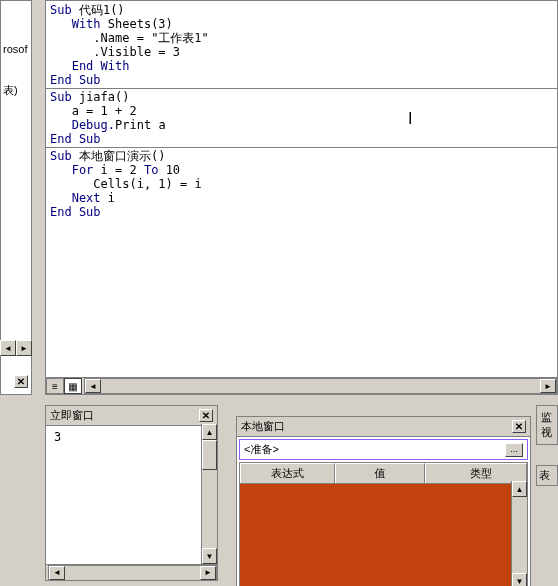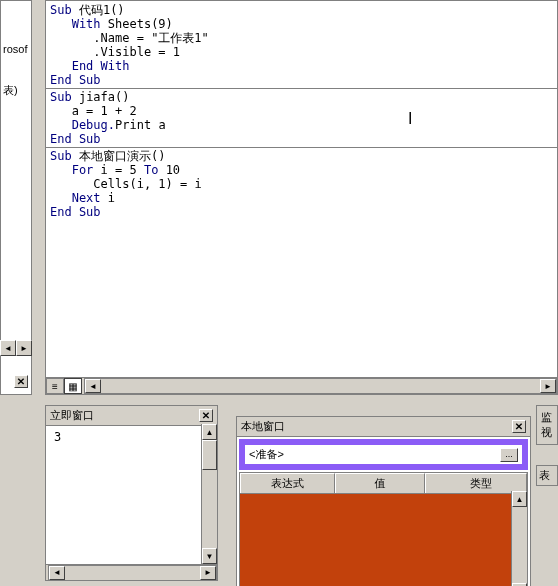--- a/index.html
+++ b/index.html
@@ -20,21 +20,21 @@
 .left-text { font-size:11px; padding:2px; color:#000; }
 .left-scroll { position:absolute; left:0; top:340px; width:32px; height:32px; }
 .scroll-arrow-box { width:16px; height:16px; background:#d4d0c8; border:1px solid #fff; border-right-color:#404040; border-bottom-color:#404040; display:flex; align-items:center; justify-content:center; font-size:8px; cursor:pointer; }
 .close-x-left { position:absolute; left:14px; top:375px; }
 .immediate-panel { left:45px; top:405px; width:173px; height:176px; }
 .immediate-content { padding:4px 8px; font-family:"NSimSun",monospace; font-size:12px; height:calc(100% - 34px); background:#fff; overflow:auto; }
 .vscroll { position:absolute; right:0; top:18px; bottom:16px; width:16px; background:#d4d0c8; border-left:1px solid #808080; }
 .vscroll-btn { width:15px; height:16px; background:#d4d0c8; border:1px solid #fff; border-right-color:#404040; border-bottom-color:#404040; display:flex; align-items:center; justify-content:center; font-size:8px; cursor:pointer; }
 .vscroll-thumb { position:absolute; top:16px; left:0; width:15px; height:30px; background:#d4d0c8; border:1px solid #fff; border-right-color:#404040; border-bottom-color:#404040; cursor:pointer; }
 .locals-panel { left:236px; top:405px; width:295px; height:176px;margin-top:11px; }
-.locals-ready { padding:2px 4px; border:6px solid #8b5cf6; margin:2px; background:#fff; font-size:11px; display:flex; align-items:center; }
+.locals-ready { padding:2px 4px; border:1px solid #8b5cf6; margin:2px; background:#fff; font-size:11px; display:flex; align-items:center; }
 .dots-btn { width:18px; height:14px; background:#d4d0c8; border:1px solid #fff; border-right-color:#404040; border-bottom-color:#404040; margin-left:auto; cursor:pointer; text-align:center; font-size:9px; line-height:11px; }
 .locals-table { margin:0 2px; border:1px solid #808080; background:#c2410c; height:128px; position:relative;text-align:center; }
 .table-header { display:flex; background:#d4d0c8; border-bottom:1px solid #808080; font-size:11px; }
 .th { padding:2px 6px; border-right:1px solid #808080; background:#d4d0c8; border-top:1px solid #fff; border-left:1px solid #fff; }
 .th1 { width:95px; } .th2 { width:90px; } .th3 { flex:1;padding-left:16px; }
 .watch-frag { position:absolute; left:536px; top:405px; width:22px; height:176px; background:#d4d0c8; overflow:hidden; }
 .watch-title { font-size:11px; padding:4px; background:#d4d0c8; border:1px solid #808080; }
 .watch-th { font-size:11px; padding:2px; background:#d4d0c8; border:1px solid #808080; margin-top:20px; }
 .text-cursor { position:absolute; left:408px; top:110px; font-size:16px; color:#000; pointer-events:none; }
 </style>
@@ -48,29 +48,29 @@
 <div class="left-scroll">
   <div style="display:flex;">
     <div class="scroll-arrow-box">◄</div>
     <div class="scroll-arrow-box">►</div>
   </div>
 </div>
 <div class="close-btn close-x-left">✕</div>
 
 <div class="code-area">
   <div class="code-content"><span class="kw">Sub </span><span>代码1()</span>
-<span class="kw">   With </span><span>Sheets(9)</span>
+<span class="kw">   With </span><span>Sheets(3)</span>
 <span>      .Name = "工作表1"</span>
-<span>      .Visible = 1</span>
+<span>      .Visible = 3</span>
 <span class="kw">   End With</span>
 <span class="kw">End Sub</span><div class="divider-line"></div><span class="kw">Sub </span><span>jiafa()</span>
 <span>   a = 1 + 2</span>
 <span class="kw">   Debug.</span><span>Print a</span>
 <span class="kw">End Sub</span><div class="divider-line"></div><span class="kw">Sub </span><span>本地窗口演示()</span>
-<span class="kw">   For </span><span>i = 5 </span><span class="kw">To </span><span>10</span>
+<span class="kw">   For </span><span>i = 2 </span><span class="kw">To </span><span>10</span>
 <span>      Cells(i, 1) = i</span>
 <span class="kw">   Next </span><span>i</span>
 <span class="kw">End Sub</span></div>
   <div class="code-bottom-bar">
     <div class="view-btn">≡</div>
     <div class="view-btn active">▦</div>
     <div class="hscroll-track">
       <div class="hscroll-arrow" style="left:0;">◄</div>
       <div class="hscroll-arrow" style="right:0;">►</div>
     </div>

